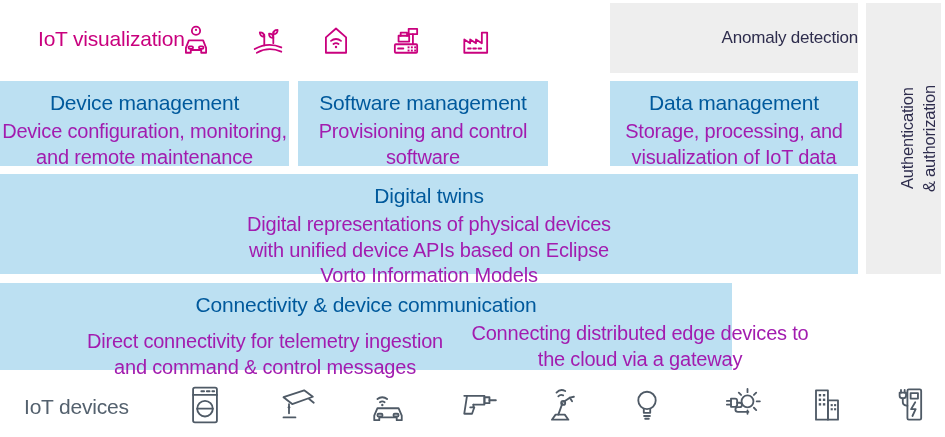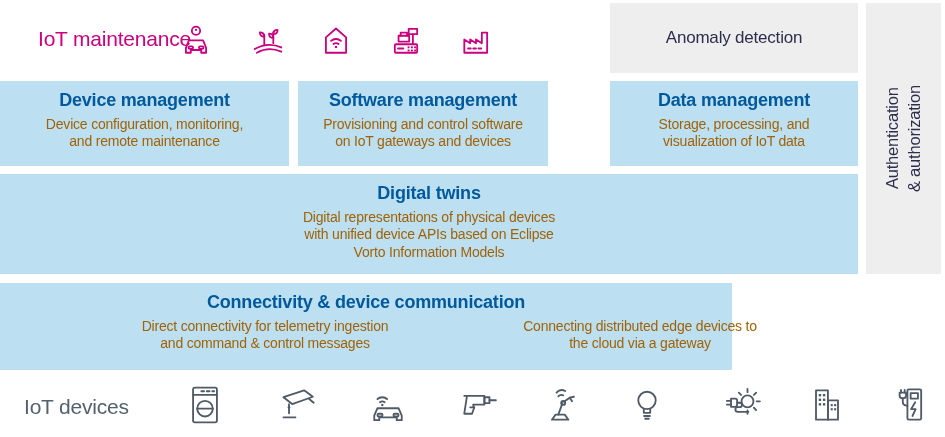--- a/index.html
+++ b/index.html
@@ -2,55 +2,55 @@
 <html><head>
 <meta charset="utf-8">
 <style>
   html,body{margin:0;padding:0;background:#ffffff;}
   .stage{
     position:relative;width:945px;height:437px;background:#ffffff;overflow:hidden;
     font-family:"Liberation Sans", sans-serif;
   }
   
   .bluebox{position:absolute;background:#bce0f2;display:flex;flex-direction:column;align-items:center;text-align:center;}
-  .graybox{position:absolute;background:#eeeeee;display:flex;align-items:center;justify-content:center;text-align:center;}
-  .box-title{font-weight:bold;font-size:18px;color:#00599c;margin-top:9px;line-height:1.2;letter-spacing:-0.2px;}
-  .box-body{font-size:14px;color:#a16207;line-height:1.27;white-space:pre-line;margin-top:4px;letter-spacing:-0.2px;}
+  .graybox{position:absolute;background:#eeeeee;display:flex;align-items:center;justify-content:flex-end;text-align:center;}
+  .box-title{font-weight:normal;font-size:21px;color:#00599c;margin-top:9px;line-height:1.2;letter-spacing:-0.2px;}
+  .box-body{font-size:20px;color:#a21caf;line-height:1.27;white-space:pre-line;margin-top:4px;letter-spacing:-0.2px;}
   
   .apps-label{position:absolute;left:38px;top:26px;font-size:21px;color:#c9017e;line-height:26px;letter-spacing:-0.2px;}
   .app-icon{position:absolute;top:23px;width:34px;height:34px;color:#c9017e;}
   .anomaly-box{left:610px;top:3px;width:248px;height:70px;font-size:17px;color:#2e2d4d;letter-spacing:-0.2px;}
   
   .auth-bar{left:866px;top:3px;width:75px;height:271px;}
   .auth-bar span{
     writing-mode:vertical-rl;transform:rotate(180deg);
     font-size:16.5px;color:#2e2d4d;line-height:1.35;white-space:pre-line;text-align:center;letter-spacing:-0.2px;
   }
   
   .row2{top:81px;height:85px;}
   .box-dev{left:0;width:289px;}
   .box-sw{left:298px;width:250px;}
   .box-data{left:610px;width:248px;}
   .box-twins{left:0;top:174px;width:858px;height:100px;}
   .box-conn{left:0;top:283px;width:732px;height:87px;}
   .conn-cols{position:relative;width:100%;height:48px;}
-  .conn-left{position:absolute;left:30px;top:4px;width:470px;}
+  .conn-left{position:absolute;left:30px;top:12px;width:470px;}
   .conn-right{position:absolute;left:440px;top:4px;width:400px;}
   .conn-cols .box-body{margin-top:0;}
   
   .devices-label{position:absolute;left:24px;top:394px;font-size:21px;color:#54616e;line-height:26px;letter-spacing:-0.2px;}
   .dev-icon{position:absolute;top:383px;width:44px;height:44px;color:#4f5a66;}
   svg{display:block;width:100%;height:100%;}
 </style>
 </head>
 <body>
 
 <div class="stage">
 
-  <div class="apps-label">IoT maintenance</div>
+  <div class="apps-label">IoT visualization</div>
 
   <span class="app-icon" style="left:179px">
     <svg viewBox="0 0 32 32" fill="none" stroke="currentColor" stroke-width="1.7" stroke-linecap="round" stroke-linejoin="round">
       <circle cx="16" cy="7.3" r="3.9"></circle>
         <circle cx="16" cy="6.5" r="1" fill="currentColor" stroke="none"></circle>
       <path d="M6.5 28v-4.6l2.8-7h13.4l2.8 7V28h-4.6v-2.6H11.1V28z"></path>
       <rect x="9" y="22" width="4.2" height="2.4" rx="1.1"></rect>
         <rect x="18.8" y="22" width="4.2" height="2.4" rx="1.1"></rect>
     </svg>
   </span>

